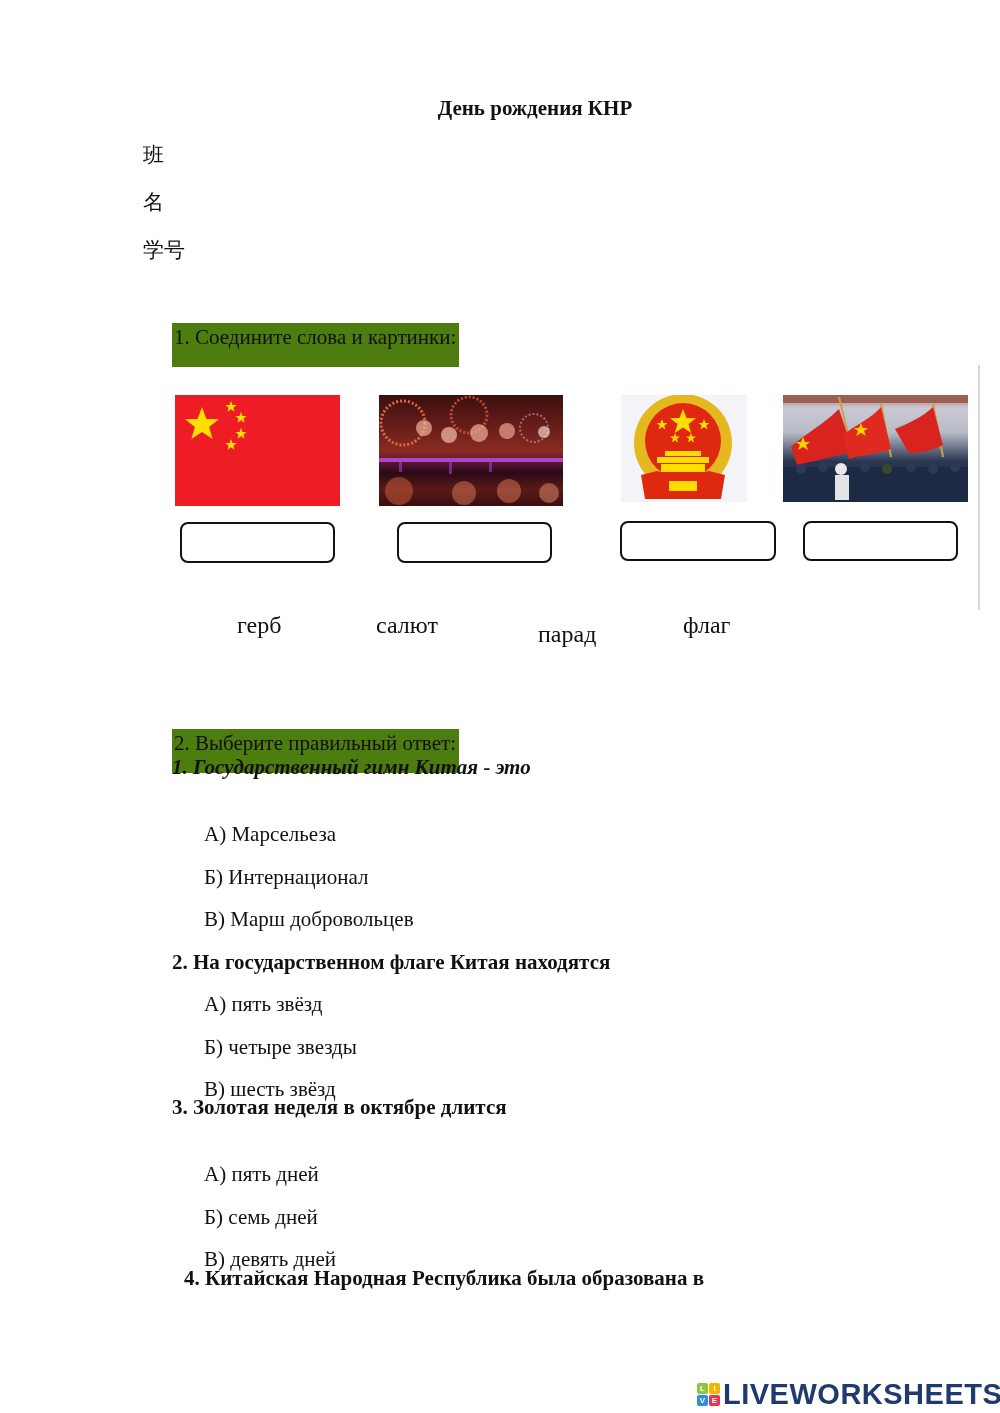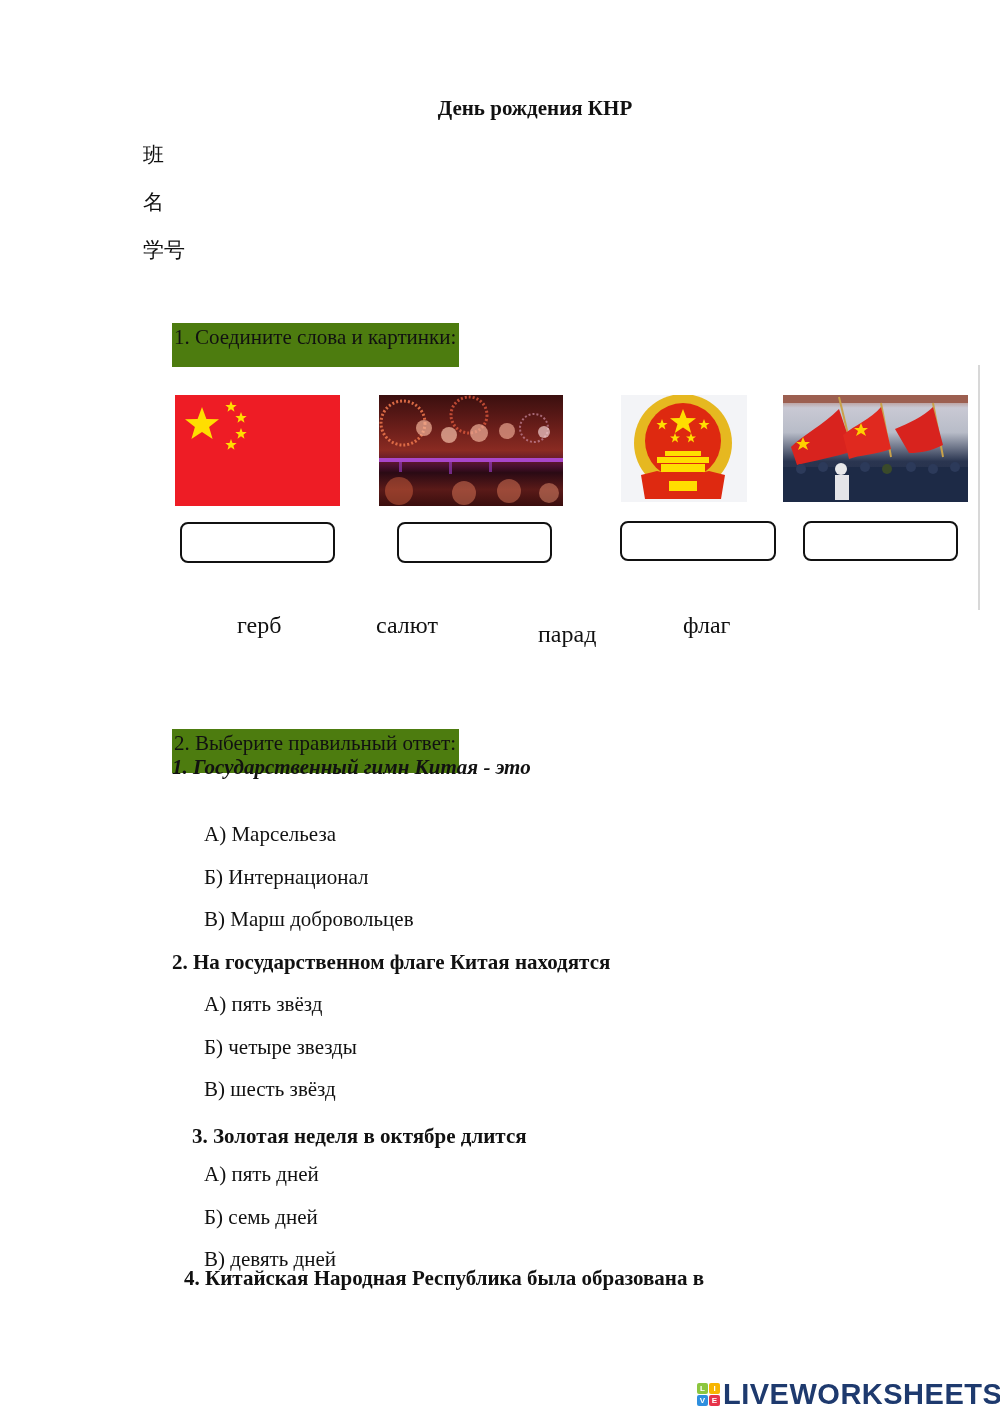--- a/index.html
+++ b/index.html
@@ -121,21 +121,21 @@
 <div class="q" style="top:755px;font-style:italic;">1.  Государственный гимн Китая - это</div>
 <div class="opt" style="top:798px;">А) Марсельеза</div>
 <div class="opt" style="top:841px;">Б) Интернационал</div>
 <div class="opt" style="top:883px;">В) Марш добровольцев</div>
 
 <div class="q" style="top:925px;margin-top:25px;">2.  На государственном флаге Китая находятся</div>
 <div class="opt" style="top:968px;">А) пять звёзд</div>
 <div class="opt" style="top:1011px;">Б) четыре звезды</div>
 <div class="opt" style="top:1053px;">В) шесть звёзд</div>
 
-<div class="q" style="top:1124px;margin-left:20px;">3.  Золотая неделя в октябре длится</div>
+<div class="q" style="top:1095px;">3.  Золотая неделя в октябре длится</div>
 <div class="opt" style="top:1138px;">А) пять дней</div>
 <div class="opt" style="top:1181px;">Б) семь дней</div>
 <div class="opt" style="top:1223px;">В) девять дней</div>
 
 <div class="q" style="top:1266px;margin-left:12px;">4.  Китайская Народная Республика была образована в</div>
 
 <div class="abs logo">
   <div class="logo-grid">
     <span style="background:#8cc63f;">L</span>
     <span style="background:#f7b500;">I</span>

